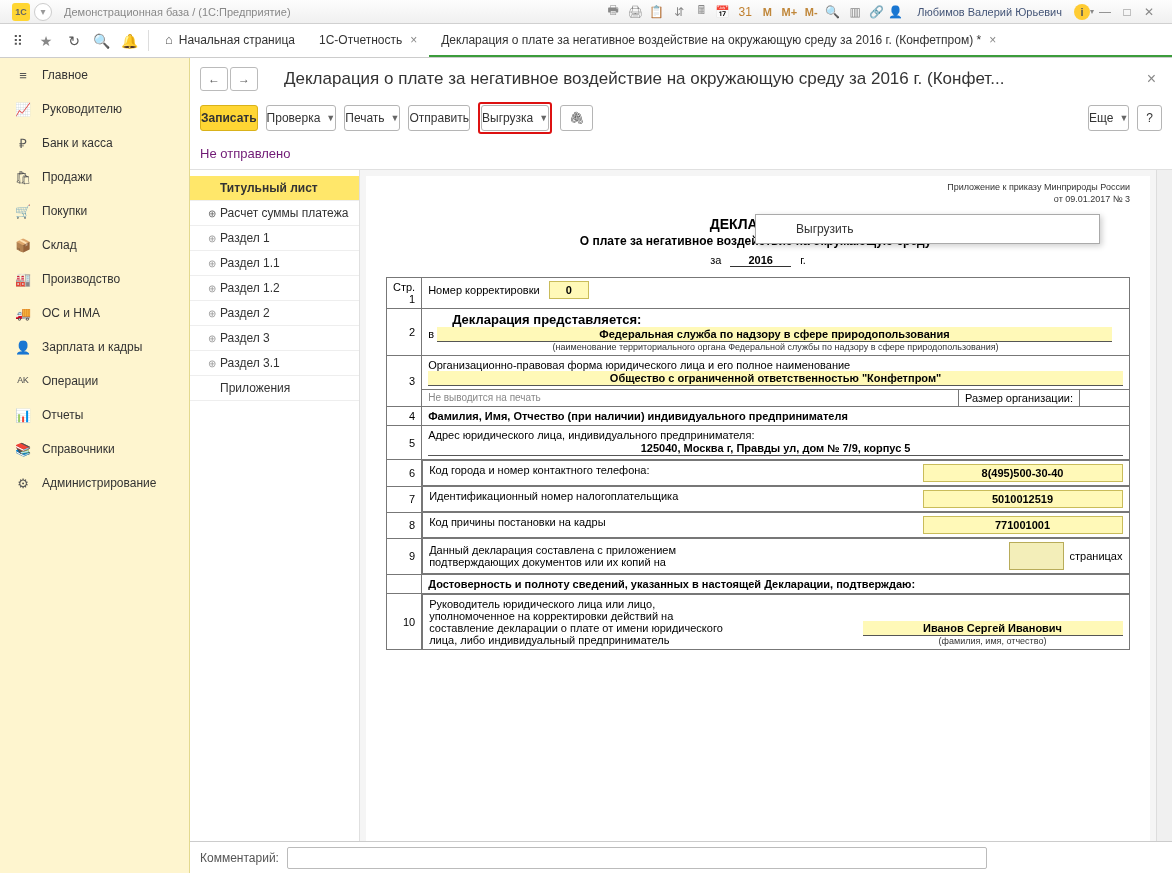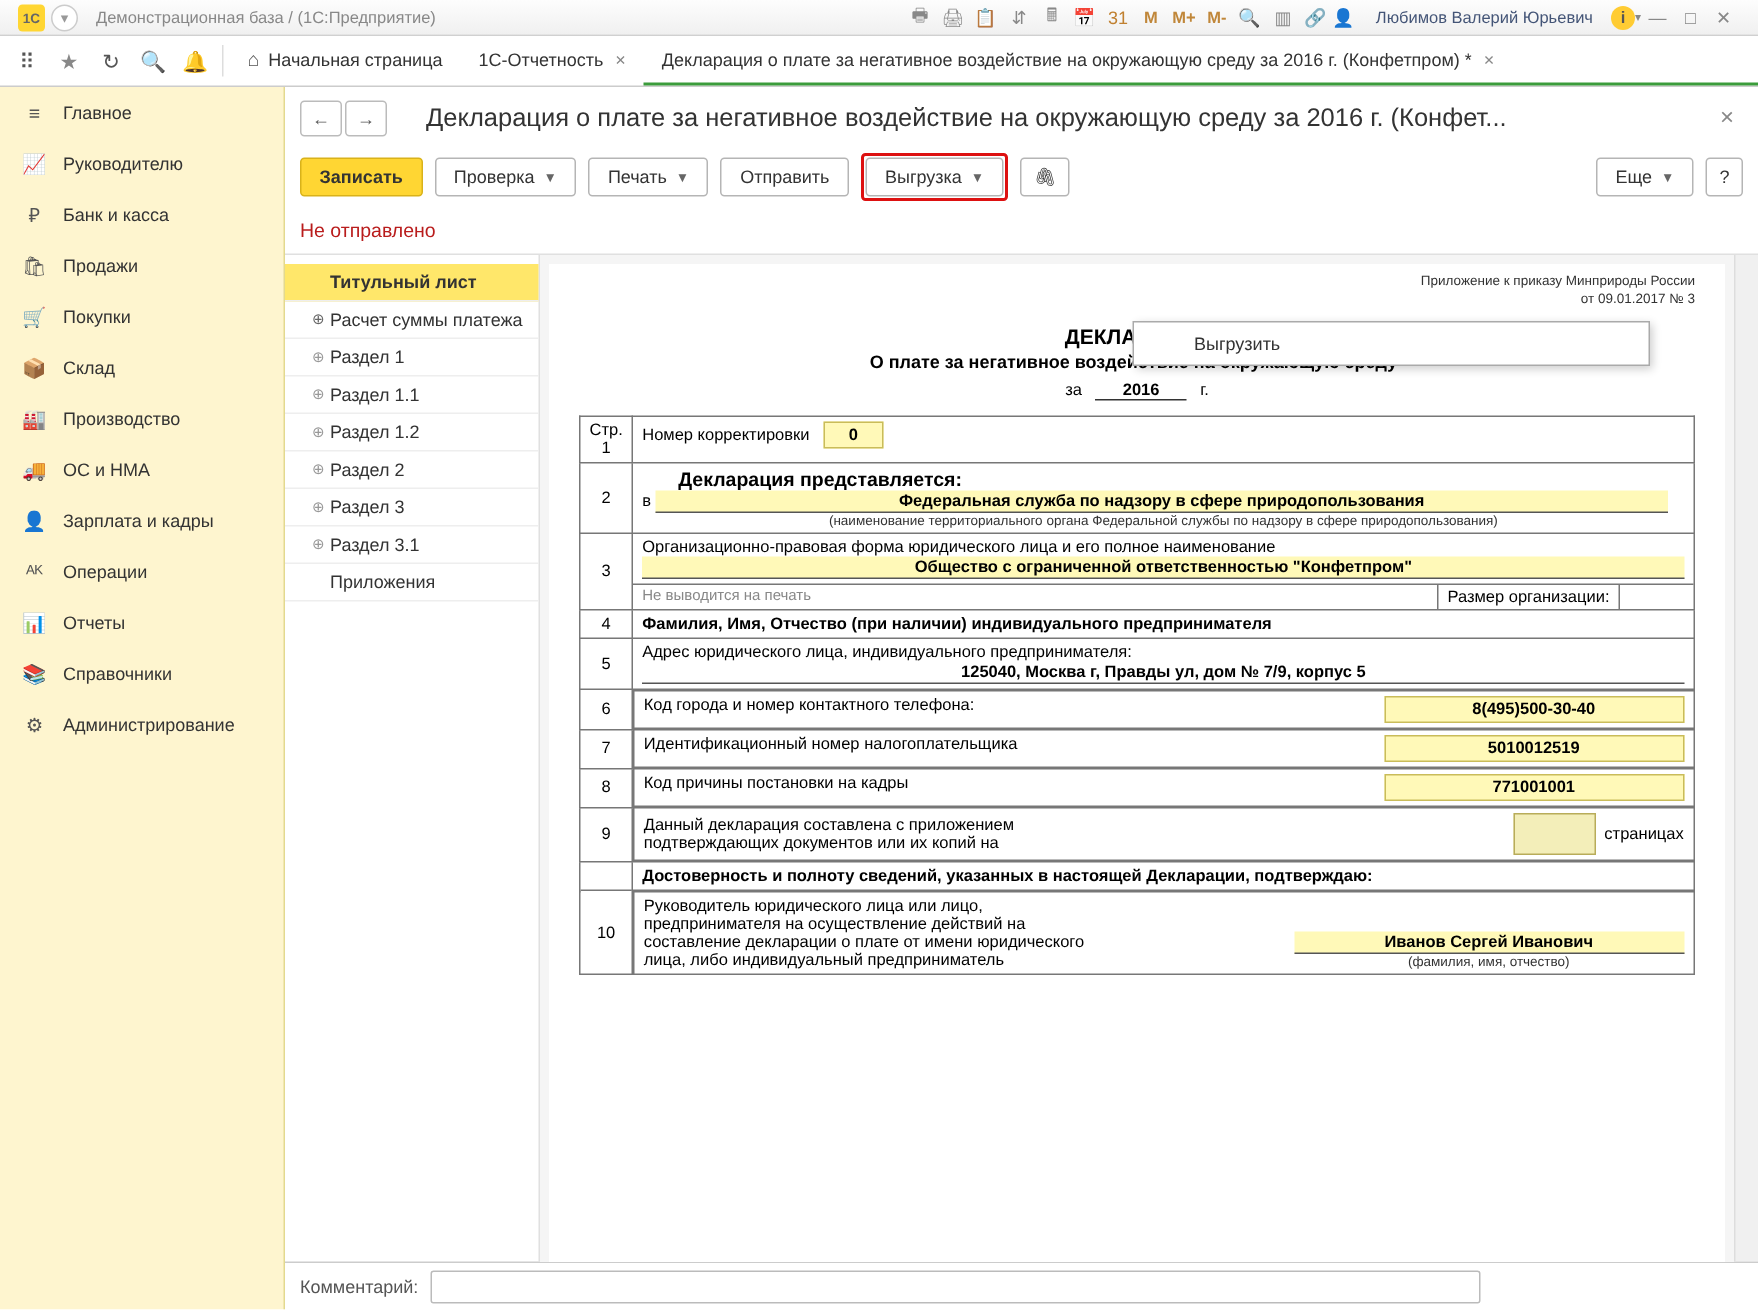--- a/index.html
+++ b/index.html
@@ -40,29 +40,29 @@
 .content { flex: 1; display: flex; flex-direction: column; background: #fff; position: relative; }
 
 
 .page-hdr { display: flex; align-items: center; height: 42px; padding: 0 10px; }
 .page-hdr .nav-arrow { width: 28px; height: 24px; border: 1px solid #bbb; border-radius: 3px; display: flex; align-items: center; justify-content: center; margin-right: 2px; background: #fff; color: #555; }
 .page-hdr .title { font-size: 17px; color: #333; margin-left: 24px; flex: 1; white-space: nowrap; overflow: hidden; text-overflow: ellipsis; }
 .page-hdr .close-x { color: #888; font-size: 16px; padding: 0 6px; }
 
 
 .toolbar { display: flex; align-items: center; padding: 2px 10px 8px; gap: 8px; }
-.btn { height: 26px; border: 1px solid #b5b5b5; border-radius: 3px; background: #fff; padding: 0 12px; display: flex; align-items: center; font-size: 12px; color: #333; cursor: pointer; }
+.btn { height: 26px; border: 1px solid #b5b5b5; border-radius: 3px; background: #fff; padding: 0 0; display: flex; align-items: center; font-size: 12px; color: #333; cursor: pointer; }
 .btn.primary { background: #ffd633; border-color: #d9b21a; font-weight: bold; }
 .btn .caret { margin-left: 6px; font-size: 9px; color: #666; }
 .btn-group { border: 2px solid #d11; border-radius: 3px; padding: 1px; }
 .toolbar .spacer { flex: 1; }
 .btn.icon-only { padding: 0 8px; }
 
 
-.status { padding: 4px 10px 8px; color: #b91c1c; font-size: 13px; }
+.status { padding: 4px 10px 8px; color: #701a75; font-size: 13px; }
 
 
 .doc-split { flex: 1; display: flex; overflow: hidden; border-top: 1px solid #e0e0e0; }
 .nav-pane { width: 170px; border-right: 1px solid #e0e0e0; padding: 6px 0; }
 .nav-item { display: flex; align-items: center; padding: 5px 4px 5px 18px; cursor: pointer; color: #333; font-size: 12px; border-bottom: 1px solid #eee; }
 .nav-item.selected { background: #ffe76a; font-weight: bold; }
 .nav-item .bullet { width: 12px; color: #999; font-size: 10px; }
 .nav-item .bullet.filled { color: #666; }
 .nav-item.nob .bullet { visibility: hidden; }
 
@@ -70,21 +70,21 @@
 .preview-wrap { flex: 1; overflow: auto; background: #f5f5f5; padding: 6px 6px 0 6px; position: relative; }
 .sheet { background: #fff; min-height: 760px; padding: 10px 20px 20px; position: relative; }
 .sheet .appx { position: absolute; right: 20px; top: 6px; font-size: 9px; color: #333; text-align: right; line-height: 1.3; }
 .decl-title { text-align: center; font-weight: bold; font-size: 14px; margin-top: 30px; }
 .decl-sub { text-align: center; font-weight: bold; font-size: 12px; margin-top: 2px; }
 .decl-year { text-align: center; font-size: 11px; margin: 6px 0 10px; }
 .decl-year .yr { display: inline-block; border-bottom: 1px solid #333; padding: 0 18px; font-weight: bold; }
 
 .form-table { width: 100%; border-collapse: collapse; font-size: 11px; }
 .form-table td { border: 1px solid #777; padding: 3px 6px; vertical-align: top; }
-.form-table td.pg { width: 32px; text-align: center; vertical-align: middle; }
+.form-table td.pg { width: 32px; text-align: right; vertical-align: middle; }
 .form-table .lbl-small { font-size: 9px; color: #333; text-align: center; }
 .yellow-field { background: #fff9b8; border: 1px solid #c9bc5a; display: inline-block; padding: 2px 16px; text-align: center; font-weight: bold; }
 .yellow-line { background: #fff9b8; display: block; padding: 1px 4px; text-align: center; font-weight: bold; border-bottom: 1px solid #555; }
 .uline { border-bottom: 1px solid #555; display: block; text-align: center; padding: 1px 0; font-weight: bold; }
 .grayed { color: #888; font-size: 10px; }
 .section-head { font-weight: bold; font-size: 13px; margin-left: 24px; }
 .pages-box { display: inline-block; width: 55px; height: 28px; background: #f3eeb9; border: 1px solid #b8ac5a; vertical-align: middle; margin-right: 6px; }
 
 
 .dropdown { position: absolute; left: 565px; top: 156px; width: 345px; background: #fff; border: 1px solid #aaa; box-shadow: 2px 2px 6px rgba(0,0,0,0.2); z-index: 100; }
@@ -386,21 +386,21 @@
               <td><b>Достоверность и полноту сведений, указанных в настоящей Декларации, подтверждаю:</b></td>
             </tr>
             <tr>
               
             </tr>
             <tr>
               <td class="pg">10</td>
               <td style="display:flex;align-items:flex-end">
                 <div style="flex:1">
                   <div>Руководитель юридического лица или лицо,</div>
-                  <div>предпринимателя на осуществление действий на</div>
+                  <div>уполномоченное на корректировки действий на</div>
                   <div>составление декларации о плате от имени юридического</div>
                   <div>лица, либо индивидуальный предприниматель</div>
                 </div>
                 <div style="width:260px;text-align:center">
                   <span class="yellow-line">Иванов Сергей Иванович</span>
                   <div class="lbl-small">(фамилия, имя, отчество)</div>
                 </div>
               </td>
             </tr>
           </tbody>

